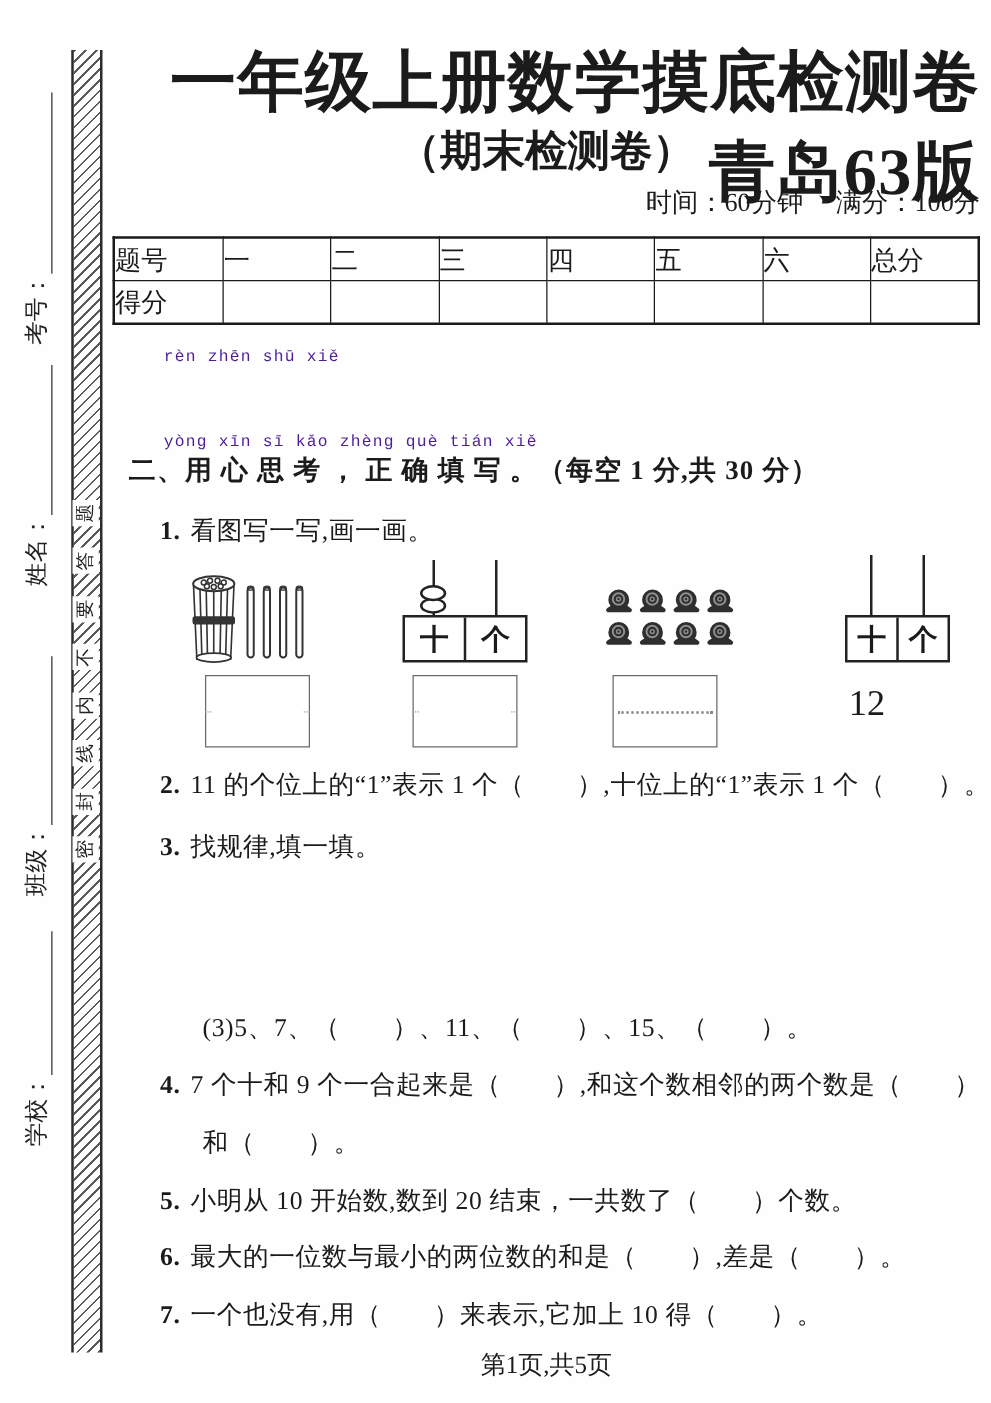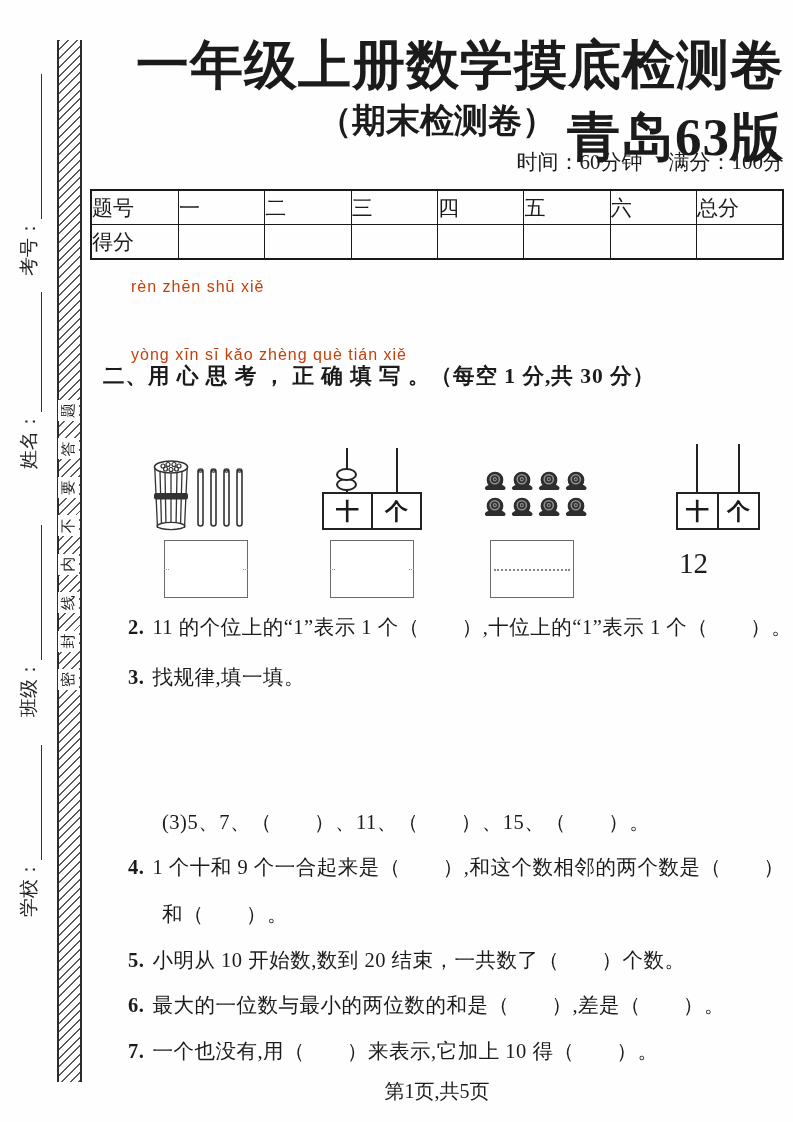--- a/index.html
+++ b/index.html
@@ -30,22 +30,22 @@
   #infoline .gap{display:inline-block;width:26px;}
 
   
   #score-table{position:absolute;left:90px;top:189px;width:694px;border-collapse:collapse;
     table-layout:fixed;font-size:21px;}
   #score-table td{border:1.6px solid #1a1a1a;height:33px;text-align:left;padding:0;font-family:Liberation Mono, monospace;}
   #score-table{border:2.6px solid #1a1a1a;}
   #score-table td.first{width:86px;}
 
   
-  .pinyin{position:absolute;font-family:Liberation Sans, sans-serif;
-    font-size:16px;color:#c2410c;letter-spacing:1px;}
+  .pinyin{position:absolute;font-family:Liberation Mono, monospace;
+    font-size:13px;color:#4c1d95;letter-spacing:1px;}
   .sec{position:absolute;font-size:21.5px;font-weight:bold;letter-spacing:1px;}
   .q{position:absolute;font-size:20.5px;letter-spacing:0.5px;white-space:nowrap;}
   .q b{font-family:"Liberation Serif",serif;margin-right:8px;}
   #footer{position:absolute;left:90px;top:1078px;width:694px;text-align:center;font-size:20px;}
 
   
   .pic{position:absolute;}
   .counter{position:absolute;}
   .rods{position:relative;}
   .rod{position:absolute;top:0;bottom:0;width:2px;background:#222;}
@@ -171,20 +171,23 @@
       <td></td>
     </tr>
   </tbody>
     </table>
 
   <div class="pinyin" style="left:131px;top:278px">rèn zhēn shū xiě</div>
 
   <div class="pinyin" style="left:131px;top:346px">yòng xīn  sī  kǎo    zhèng què tián xiě</div>
   <div class="sec" style="left:103px;top:361px">二、用 心 思 考 ， 正 确 填 写 。（每空 1 分,共 30 分）</div>
 
+  <div class="q" style="left:128px;top:410px">
+    <b>1.</b><span>看图写一写,画一画。</span>
+  </div>
 
   <div class="pic" style="left:150px;top:458px">
     <svg width="105" height="74">
         <use href="#bundle"></use>
       </svg>
   </div>
 
   <div class="counter" style="left:322px;top:448px;width:100px">
     <div class="rods" style="height:44px">
       <i class="rod" style="left:24px"></i>
@@ -244,21 +247,21 @@
   <div class="q" style="left:128px;top:613px">
     <b>2.</b><span>11 的个位上的“1”表示 1 个（　　）,十位上的“1”表示 1 个（　　）。</span>
   </div>
 
   <div class="q" style="left:128px;top:663px">
     <b>3.</b><span>找规律,填一填。</span>
   </div>
   <div class="q" style="left:162px;top:808px">(3)5、7、（　　）、11、（　　）、15、（　　）。</div>
 
   <div class="q" style="left:128px;top:853px">
-    <b>4.</b><span>1 个十和 9 个一合起来是（　　）,和这个数相邻的两个数是（　　）</span>
+    <b>4.</b><span>7 个十和 9 个一合起来是（　　）,和这个数相邻的两个数是（　　）</span>
   </div>
   <div class="q" style="left:162px;top:900px">和（　　）。</div>
 
   <div class="q" style="left:128px;top:946px">
     <b>5.</b><span>小明从 10 开始数,数到 20 结束，一共数了（　　）个数。</span>
   </div>
 
   <div class="q" style="left:128px;top:991px">
     <b>6.</b><span>最大的一位数与最小的两位数的和是（　　）,差是（　　）。</span>
   </div>

